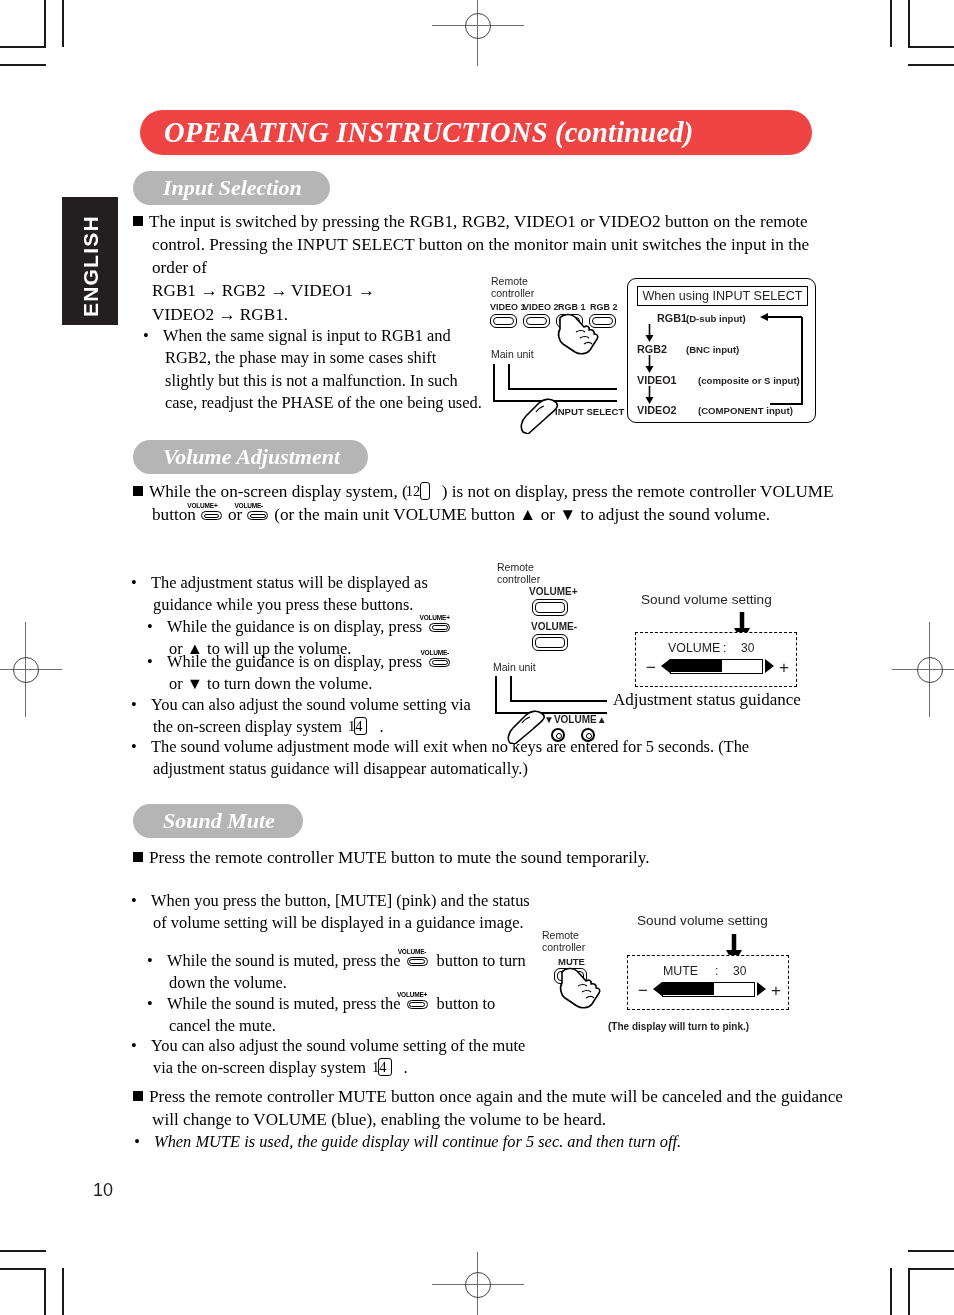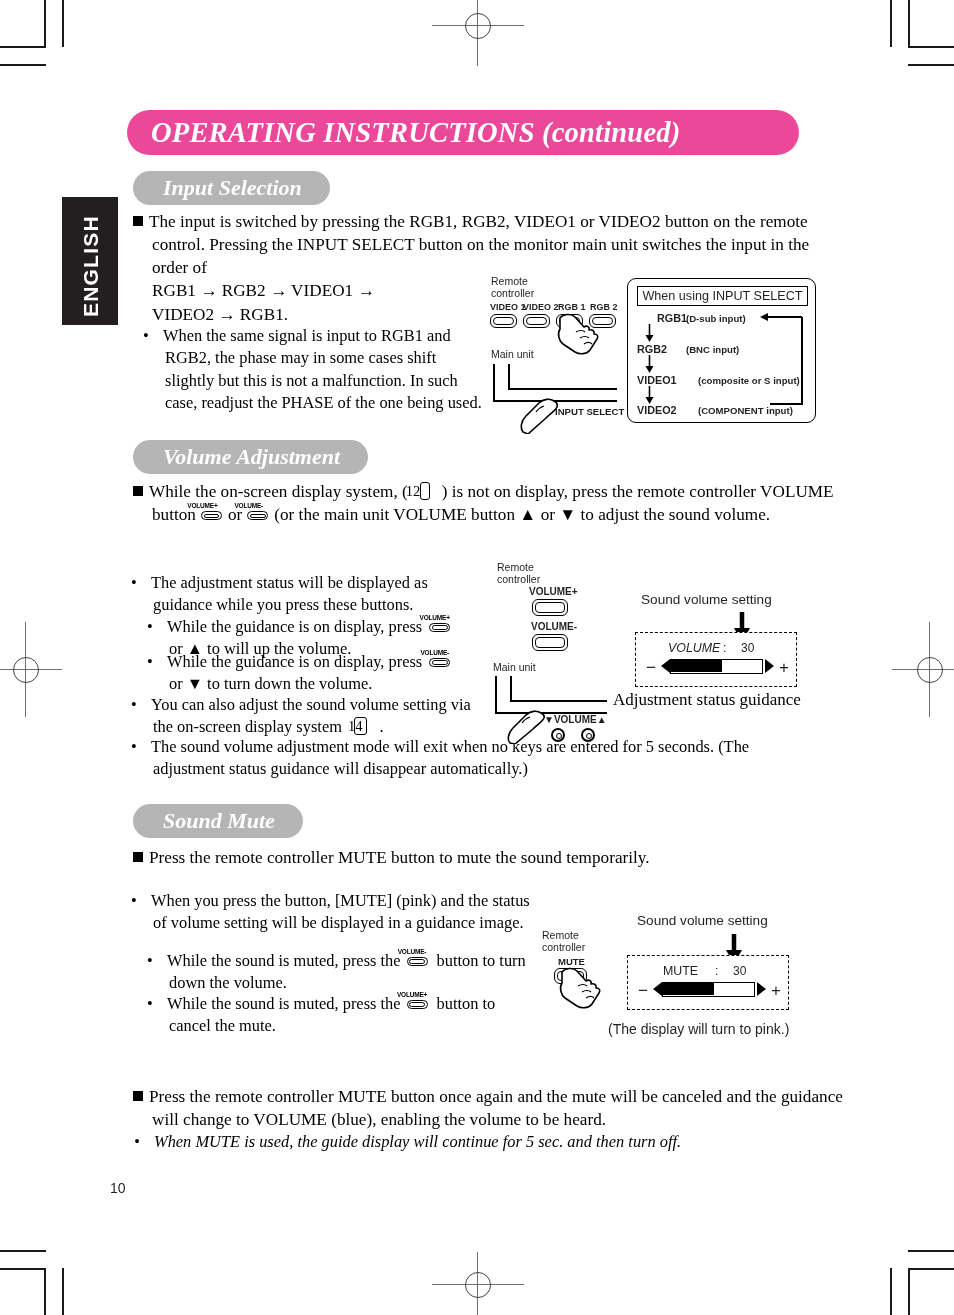--- a/index.html
+++ b/index.html
@@ -46,23 +46,23 @@
     transform: rotate(-90deg);
     transform-origin: left top;
     position: absolute;
     left: 17px; top: 120px;
     white-space: nowrap;
   }
 
   
   #title-bar {
     position: absolute;
-    left: 127px; top: 110px;
+    left: 140px; top: 110px;
     width: 672px; height: 45px;
-    background: #ec4899;
+    background: #ef4444;
     border-radius: 23px;
     display: flex; align-items: center;
   }
   #title-bar .t {
     color: #fff;
     font-family: "Liberation Serif", serif;
     font-style: italic;
     font-weight: bold;
     font-size: 28.5px;
     padding-left: 24px;
@@ -304,23 +304,23 @@
     content: "";
     position: absolute;
     left: 3px; top: 3px; width: 4px; height: 4px;
     border: 1.4px solid #000;
     border-radius: 50%;
   }
 
   
   #pageno {
     position: absolute;
-    left: 110px; top: 1180px;
-    font-family: "Liberation Sans", sans-serif;
-    font-size: 14px;
+    left: 93px; top: 1180px;
+    font-family: "Liberation Sans", sans-serif;
+    font-size: 18px;
     color: #231f20;
   }
 </style>
 </head>
 <body>
 
 <div id="page">
 
   <div class="cropline" style="left:44px;top:0px;width:1.6px;height:47px;"></div>
   <div class="cropline" style="left:0px;top:46px;width:46px;height:1.6px;"></div>
@@ -503,21 +503,21 @@
     <div class="knob" style="left:60px;top:166px;"></div>
     <div class="knob" style="left:90px;top:166px;"></div>
   </div>
 
   <div class="cap-label" style="left:641px;top:592px;">Sound volume setting</div>
   <svg class="down-arrow" style="left:732px;top:612px;" width="20" height="30">
     <path d="M10,0 L10,18" stroke="#000" stroke-width="4.5"></path>
     <path d="M2,16 L10,30 L18,16 Z" fill="#000"></path>
   </svg>
   <div class="osd" style="left:635px;top:632px;width:162px;height:55px;"></div>
-  <div class="osd-title" style="left:668px;top:641px;font-style:italic;">VOLUME</div>
+  <div class="osd-title" style="left:668px;top:641px;">VOLUME</div>
   <div class="osd-num" style="left:723px;top:641px;">:</div>
   <div class="osd-num" style="left:741px;top:641px;">30</div>
   <div class="pm" style="left:646px;top:658px;">−</div>
   <div class="tri-l" style="left:661px;top:659px;"></div>
   <div class="gauge-frame" style="left:670px;top:659px;width:93px;height:15px;">
     <div class="gauge-fill" style="left:0px;top:0px;width:51px;height:11.5px;"></div>
   </div>
   <div class="tri-r" style="left:765px;top:659px;"></div>
   <div class="pm" style="left:779px;top:658px;">+</div>
   <div class="cap-serif" style="left:613px;top:690px;">Adjustment status guidance</div>
@@ -531,20 +531,23 @@
   </div>
 
   <div class="body-text small" style="left:140px;top:890px;width:400px;">
     <div style="padding-left:13px;text-indent:-11px;"><span class="bul">•</span><span>When you press the button, [MUTE] (pink) and the status of volume setting will be displayed in a guidance image.</span></div>
   </div>
   <div class="body-text small" style="left:156px;top:950px;width:380px;">
     <div style="padding-left:13px;text-indent:-11px;"><span class="bul">•</span><span>While the sound is muted, press the</span><span class="btn-ico" style="margin-left:3px;"><span class="lbl">VOLUME-</span><span class="cap"></span></span><span style="margin-left:3px;">button to turn down the volume.</span></div>
   </div>
   <div class="body-text small" style="left:156px;top:993px;width:380px;">
     <div style="padding-left:13px;text-indent:-11px;"><span class="bul">•</span><span>While the sound is muted, press the</span><span class="btn-ico" style="margin-left:3px;"><span class="lbl">VOLUME+</span><span class="cap"></span></span><span style="margin-left:3px;">button to cancel the mute.</span></div>
+  </div>
+  <div class="body-text small" style="left:140px;top:1035px;width:400px;">
+    <div style="padding-left:13px;text-indent:-11px;"><span class="bul">•</span><span>You can also adjust the sound volume setting of the mute via the on-screen display system</span><span class="pgref">14</span>.</div>
   </div>
 
   <div class="cap-label" style="left:637px;top:913px;">Sound volume setting</div>
   <svg class="down-arrow" style="left:724px;top:934px;" width="20" height="30">
     <path d="M10,0 L10,18" stroke="#000" stroke-width="4.5"></path>
     <path d="M2,16 L10,30 L18,16 Z" fill="#000"></path>
   </svg>
   <div class="fig" style="left:540px;top:930px;width:90px;height:80px;">
     <div class="fig-label" style="left:2px;top:0px;">Remote
 controller</div>
@@ -562,21 +565,21 @@
   <div class="osd-title" style="left:663px;top:964px;">MUTE</div>
   <div class="osd-num" style="left:715px;top:964px;">:</div>
   <div class="osd-num" style="left:733px;top:964px;">30</div>
   <div class="pm" style="left:638px;top:981px;">−</div>
   <div class="tri-l" style="left:653px;top:982px;"></div>
   <div class="gauge-frame" style="left:662px;top:982px;width:93px;height:15px;">
     <div class="gauge-fill" style="left:0px;top:0px;width:51px;height:11.5px;"></div>
   </div>
   <div class="tri-r" style="left:757px;top:982px;"></div>
   <div class="pm" style="left:771px;top:981px;">+</div>
-  <div class="cap-label" style="left:608px;top:1021px;font-size:14px;">(The display will turn to pink.)</div>
+  <div class="cap-label" style="left:608px;top:1021px;font-size:10px;font-weight:bold;">(The display will turn to pink.)</div>
 
   <div class="body-text" style="left:133px;top:1085px;width:695px;">
     <div class="hang1" style="width:695px;"><span class="sq"></span><span>Press the remote controller MUTE button once again and the mute will be canceled and the guidance will change to VOLUME (blue), enabling the volume to be heard.</span></div>
   </div>
   <div class="body-text small" style="left:143px;top:1131px;width:690px;">
     <div style="padding-left:13px;text-indent:-11px;font-style:italic;"><span class="bul">•</span><span>When MUTE is used, the guide display will continue for 5 sec. and then turn off.</span></div>
   </div>
 
   <div id="pageno">10</div>
 

